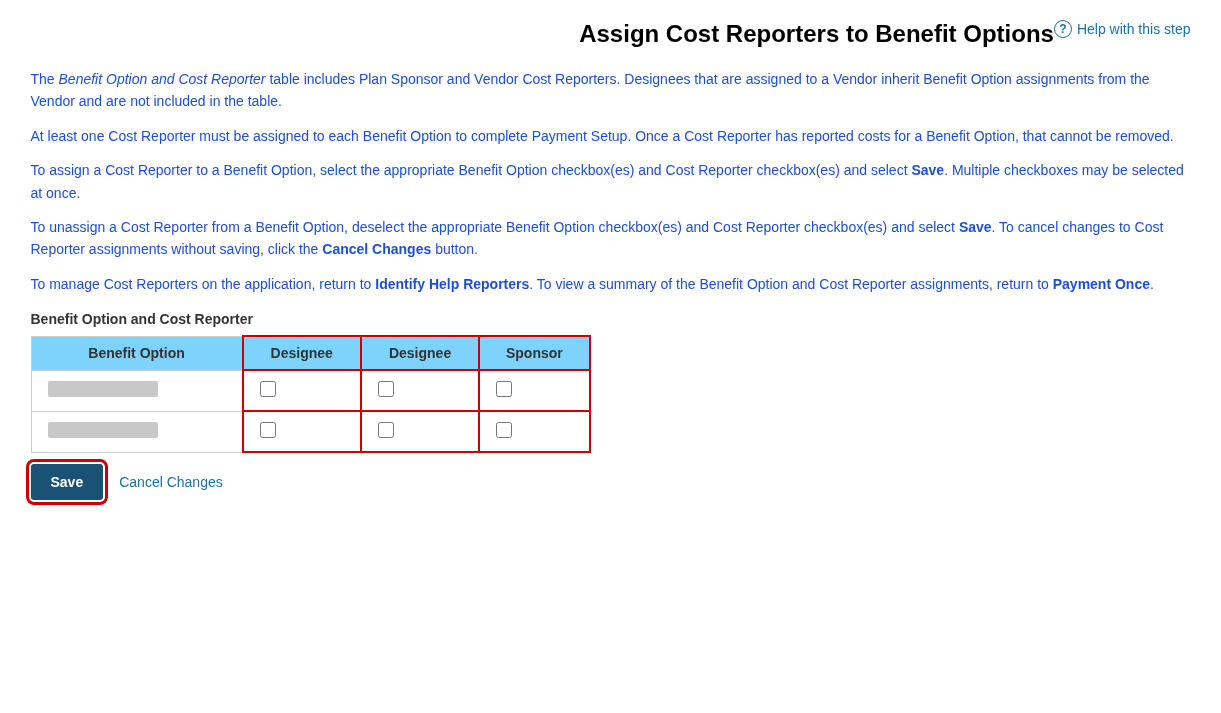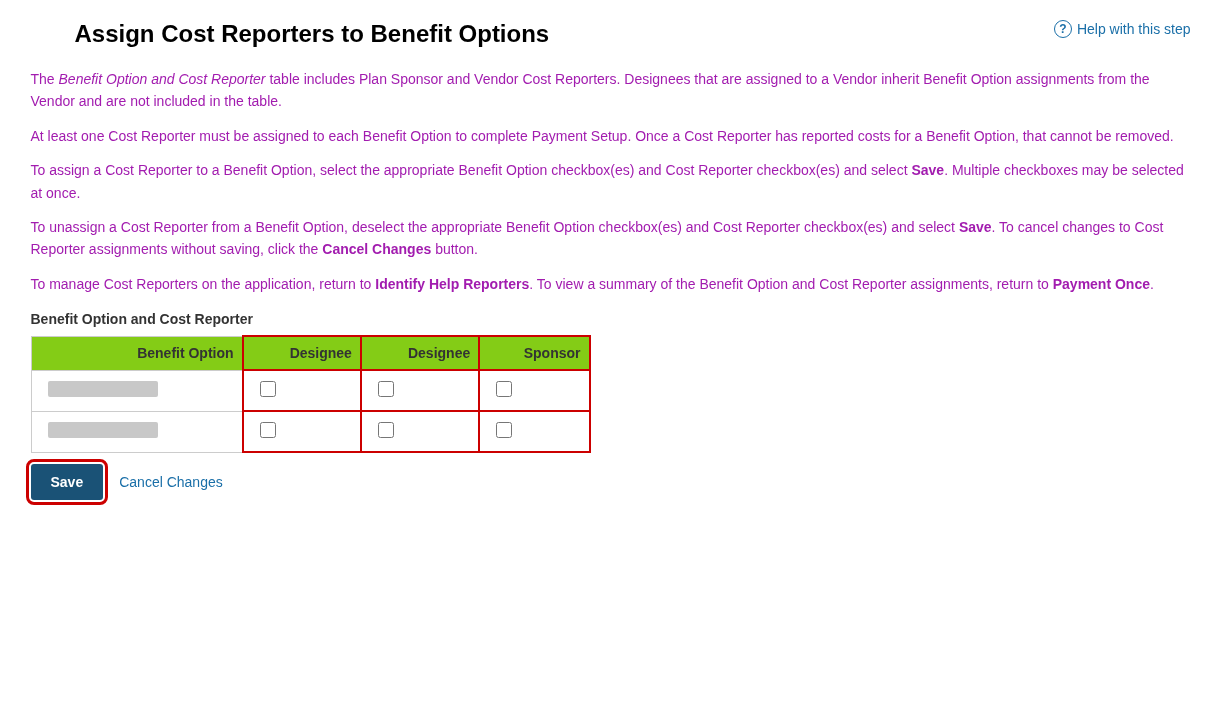--- a/index.html
+++ b/index.html
@@ -10,21 +10,21 @@
       color: #333;
       padding: 20px 30px;
     }
     .page-container {
       max-width: 1160px;
       margin: 0 auto;
       position: relative;
     }
     .header-row {
       display: flex;
-      justify-content: space-between;
+      justify-content: flex-end;
       align-items: flex-start;
       margin-bottom: 20px;
       margin-left: 44px;
     }
     .page-title {
       font-size: 24px;
       font-weight: bold;
       color: #000;
     }
     .help-link {
@@ -44,43 +44,43 @@
       display: inline-flex;
       align-items: center;
       justify-content: center;
       font-size: 12px;
       color: #1a6fa8;
       font-weight: bold;
     }
     .description-block {
       margin-bottom: 12px;
       line-height: 1.6;
-      color: #a21caf;
+      color: #1d4ed8;
     }
     .description-block em {
       font-style: italic;
     }
     .description-block strong {
       font-weight: bold;
     }
     .section-label {
       font-weight: bold;
       margin-bottom: 8px;
       margin-top: 16px;
       font-size: 14px;
     }
     table {
       border-collapse: collapse;
       min-width: 560px;
     }
     thead tr th {
-      background: #84cc16;
+      background: #7dd3fc;
       border: 1px solid #ccc;
       padding: 8px 8px;
-      text-align: right;
+      text-align: center;
       font-weight: bold;
       font-size: 14px;
     }
     tbody tr td {
       border: 1px solid #ccc;
       padding: 10px 16px;
       vertical-align: middle;
     }
     .gray-bar {
       background: #c8c8c8;

